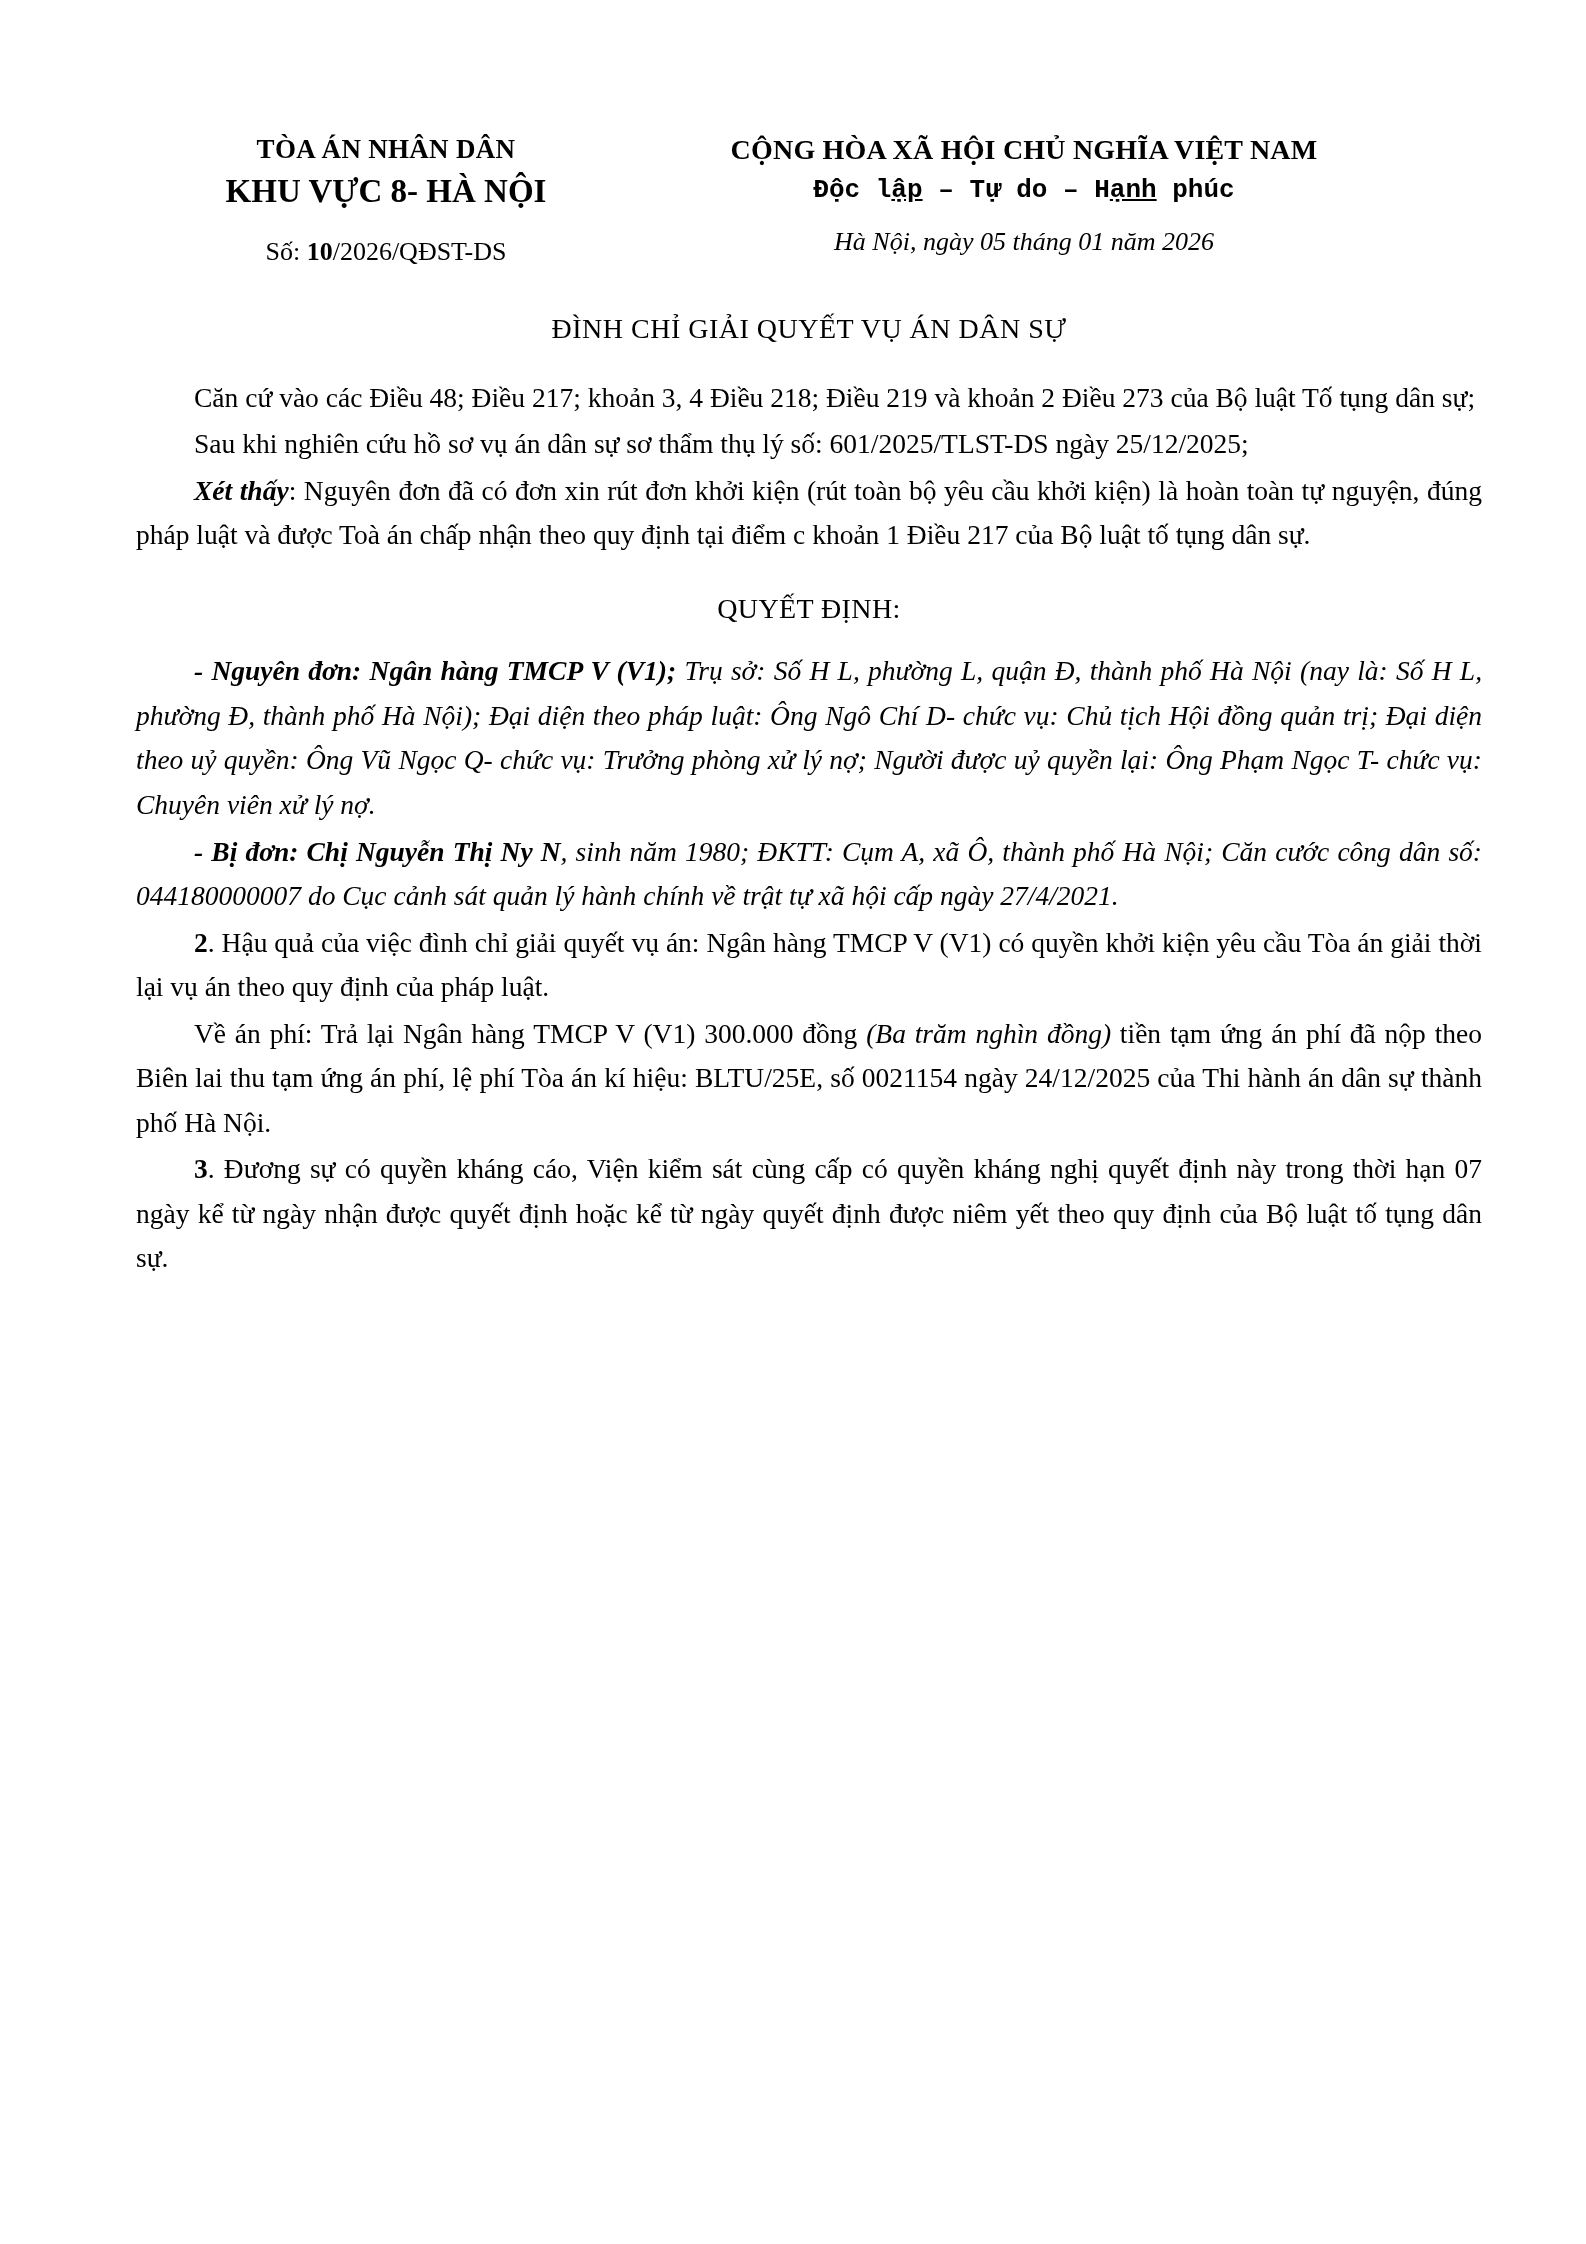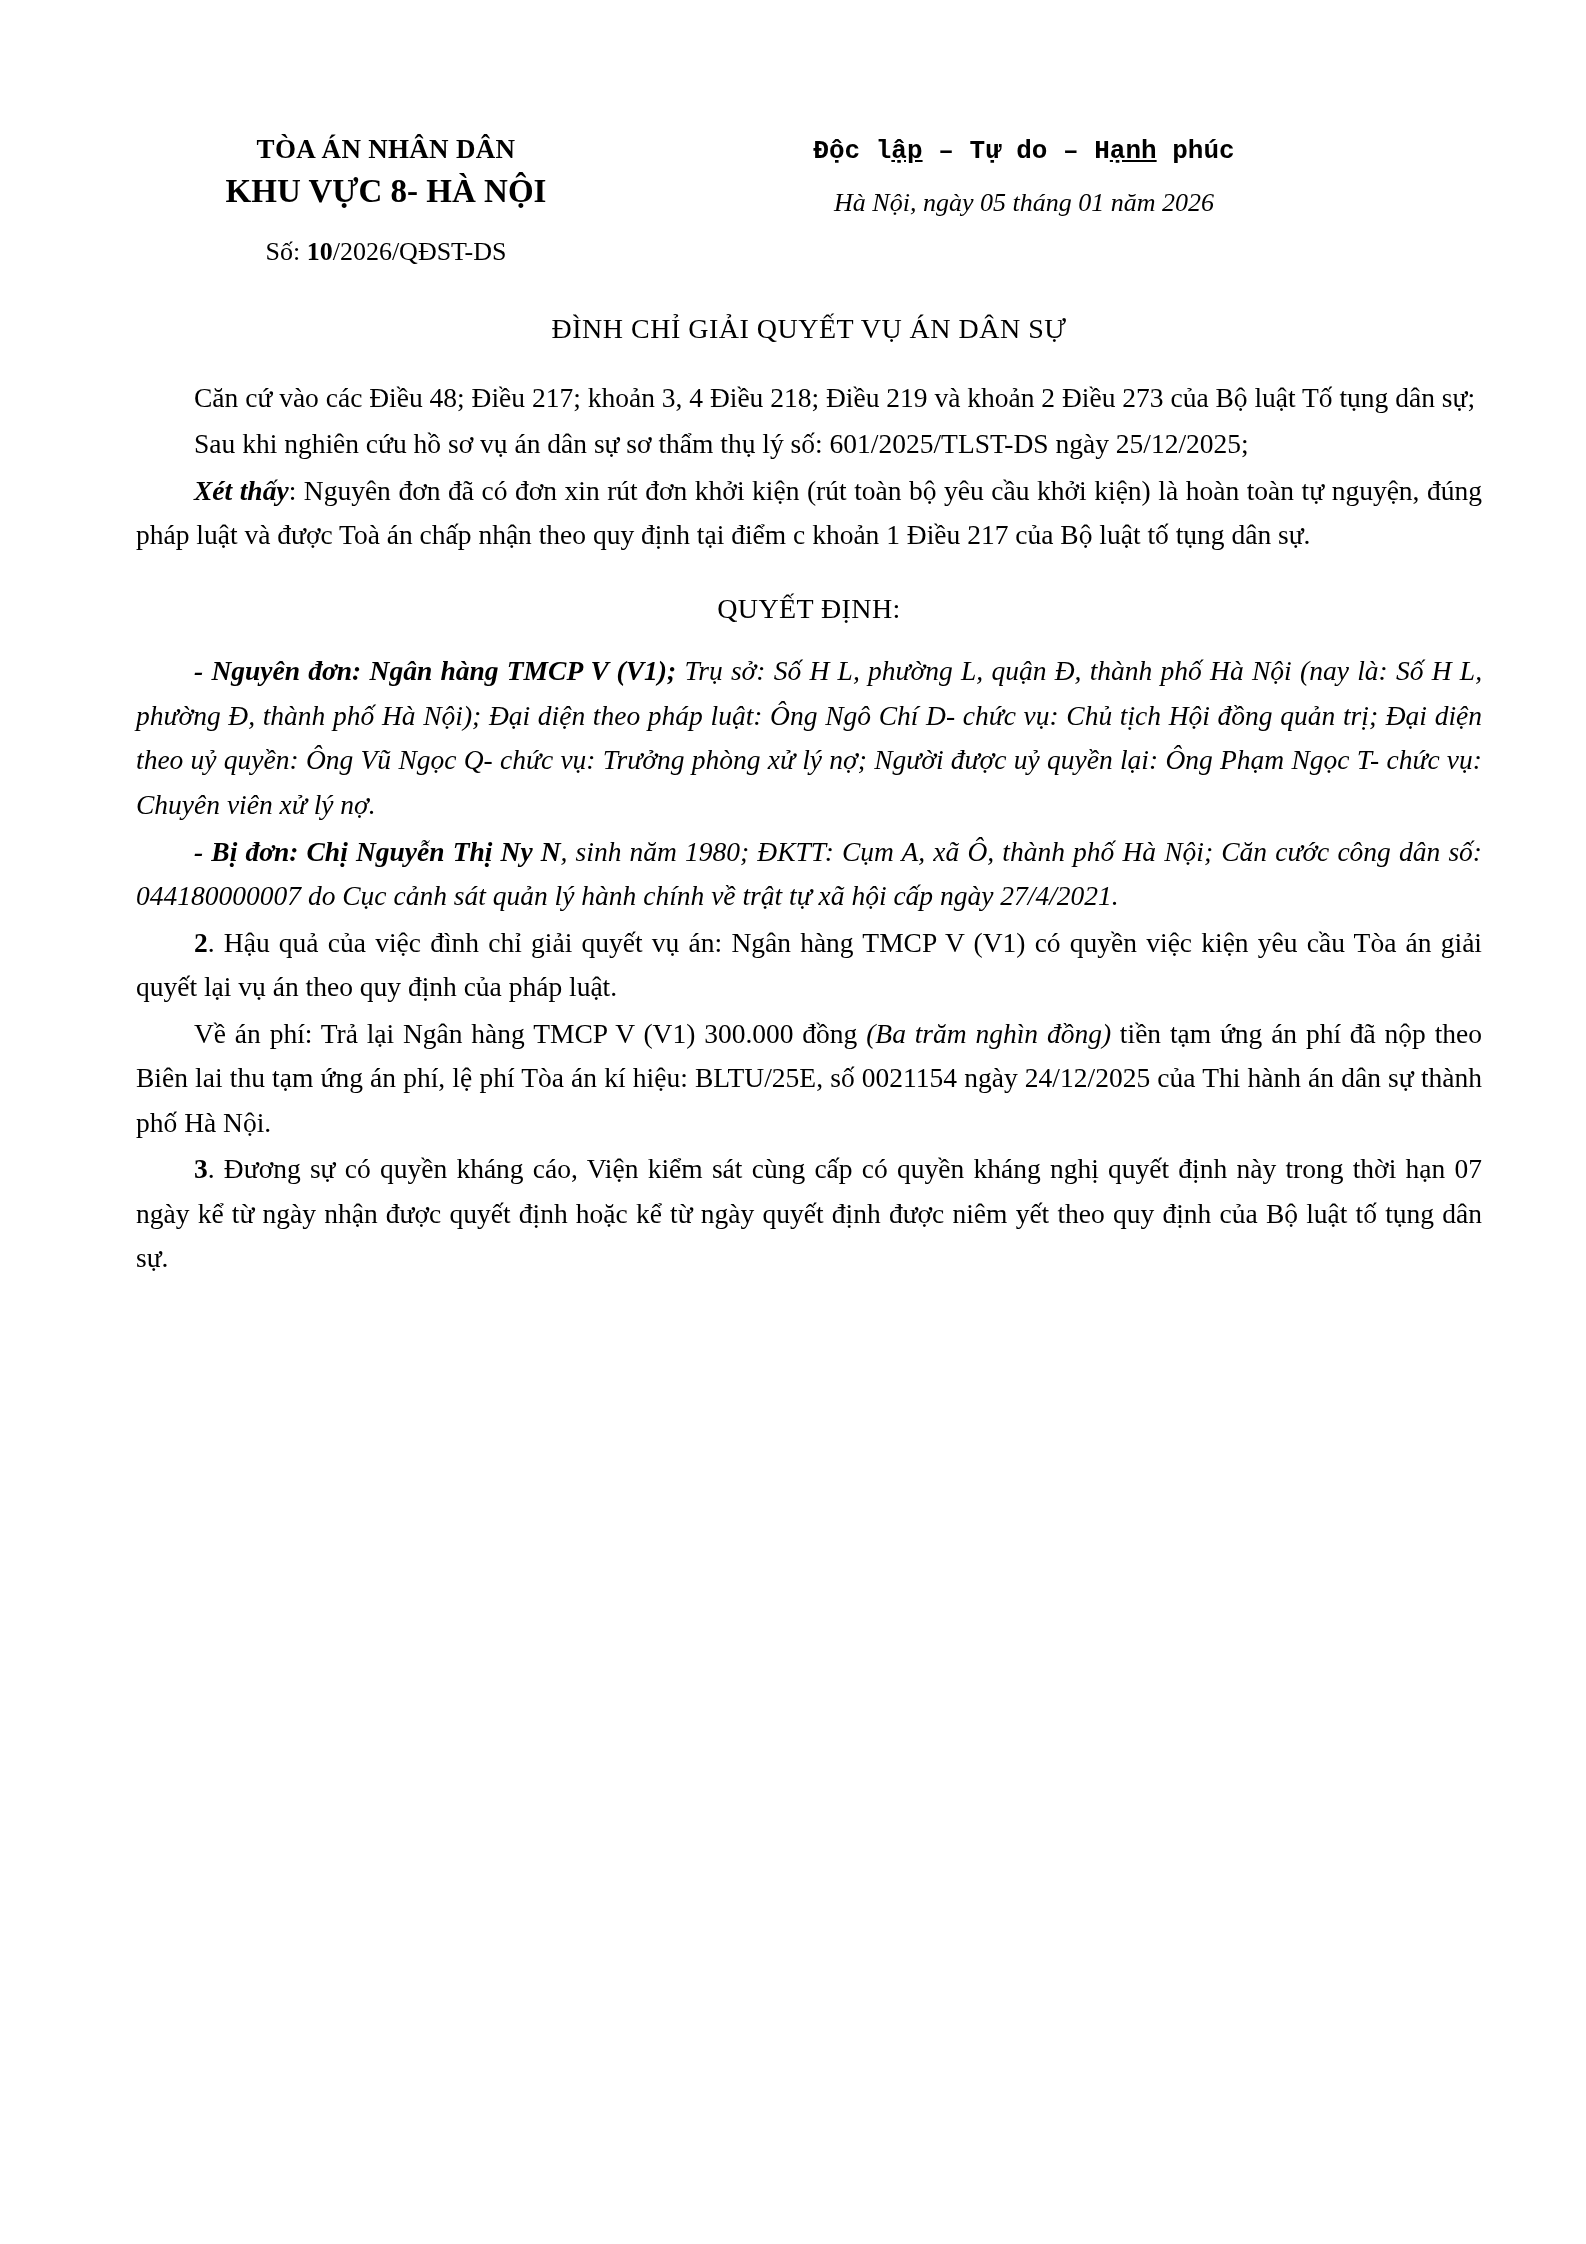--- a/index.html
+++ b/index.html
@@ -128,20 +128,21 @@
 
 <div class="page">
 
   <div class="header">
     <div class="header-left">
       <div class="court-name">TÒA ÁN NHÂN DÂN</div>
       <div class="court-name-2">KHU VỰC 8- HÀ NỘI</div>
       <div class="doc-number"><span>Số: </span><b>10</b><span>/2026/QĐST-DS</span></div>
     </div>
     <div class="header-right">
+      <div class="nation-name">CỘNG HÒA XÃ HỘI CHỦ NGHĨA VIỆT NAM</div>
       <div class="motto"><span>Độc l</span><u>ập</u><span> – Tự do – H</span><u>ạnh</u><span> phúc</span></div>
       <div class="place-date">Hà Nội, ngày 05 tháng 01 năm 2026</div>
     </div>
   </div>
 
   <div class="title-block">
     <div class="title-sub">ĐÌNH CHỈ GIẢI QUYẾT VỤ ÁN DÂN SỰ</div>
   </div>
 
   <div class="body-text">
@@ -152,20 +153,20 @@
 
     <p class="para"><span class="bi">Xét thấy</span><span>: Nguyên đơn đã có đơn xin rút đơn khởi kiện (rút toàn bộ yêu cầu khởi kiện) là hoàn toàn tự nguyện, đúng pháp luật và được Toà án chấp nhận theo quy định tại điểm c khoản 1 Điều 217 của Bộ luật tố tụng dân sự.</span></p>
 
     <div class="center-bold">QUYẾT ĐỊNH:</div>
 
 
     <p class="para"><span class="bi">- Nguyên đơn: Ngân hàng TMCP V (V1);</span><span class="i"> Trụ sở: Số H L, phường L, quận Đ, thành phố Hà Nội (nay là: Số H L, phường Đ, thành phố Hà Nội); Đại diện theo pháp luật: Ông Ngô Chí D- chức vụ: Chủ tịch Hội đồng quản trị; Đại diện theo uỷ quyền: Ông Vũ Ngọc Q- chức vụ: Trưởng phòng xử lý nợ; Người được uỷ quyền lại: Ông Phạm Ngọc T- chức vụ: Chuyên viên xử lý nợ.</span></p>
 
     <p class="para"><span class="bi">- Bị đơn: Chị Nguyễn Thị Ny N</span><span class="i">, sinh năm 1980; ĐKTT: Cụm A, xã Ô, thành phố Hà Nội; Căn cước công dân số: 044180000007 do Cục cảnh sát quản lý hành chính về trật tự xã hội cấp ngày 27/4/2021.</span></p>
 
-    <p class="para"><span class="b">2</span><span>. Hậu quả của việc đình chỉ giải quyết vụ án: Ngân hàng TMCP V (V1) có quyền việc kiện yêu cầu Tòa án giải quyết lại vụ án theo quy định của pháp luật.</span></p>
+    <p class="para"><span class="b">2</span><span>. Hậu quả của việc đình chỉ giải quyết vụ án: Ngân hàng TMCP V (V1) có quyền khởi kiện yêu cầu Tòa án giải thời lại vụ án theo quy định của pháp luật.</span></p>
 
     <p class="para"><span>Về án phí: Trả lại Ngân hàng TMCP V (V1) 300.000 đồng </span><span class="i">(Ba trăm nghìn đồng)</span><span> tiền tạm ứng án phí đã nộp theo Biên lai thu tạm ứng án phí, lệ phí Tòa án kí hiệu: BLTU/25E, số 0021154 ngày 24/12/2025 của Thi hành án dân sự thành phố Hà Nội.</span></p>
 
     <p class="para"><span class="b">3</span><span>. Đương sự có quyền kháng cáo, Viện kiểm sát cùng cấp có quyền kháng nghị quyết định này trong thời hạn 07 ngày kể từ ngày nhận được quyết định hoặc kể từ ngày quyết định được niêm yết theo quy định của Bộ luật tố tụng dân sự.</span></p>
 
   </div>
 </div>
 
 </body></html>

